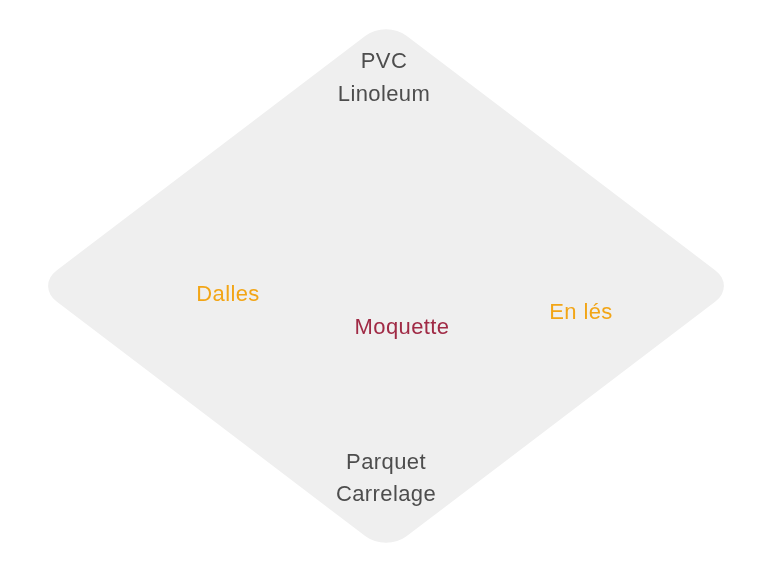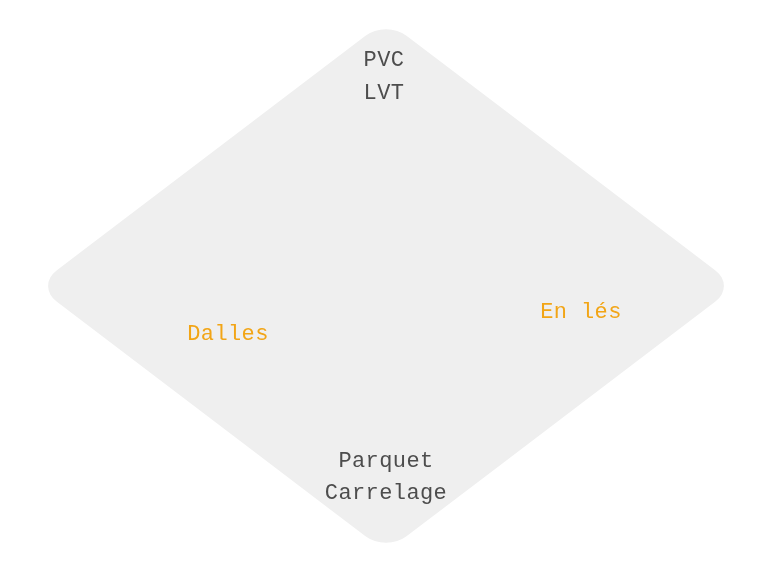--- a/index.html
+++ b/index.html
@@ -6,21 +6,21 @@
     margin: 0;
     padding: 0;
     background: #ffffff;
   }
   .canvas {
     position: relative;
     width: 768px;
     height: 580px;
     background: #ffffff;
     overflow: hidden;
-    font-family: Liberation Mono, monospace;
+    font-family: Liberation Sans, sans-serif;
   }
   .diamond-svg {
     position: absolute;
     left: 0;
     top: 0;
   }
   .group {
     position: absolute;
     text-align: center;
     font-size: 22px;
@@ -43,25 +43,26 @@
 <body>
 
 <div class="canvas">
 
   <svg class="diamond-svg" width="768" height="580" viewBox="0 0 768 580" aria-hidden="true">
     <rect x="-188" y="-188" width="376" height="376" rx="22" ry="22" transform="translate(386,286) scale(1.316 1) rotate(45)" fill="#efefef"></rect>
   </svg>
 
   <div class="group group-top" style="left:0; top:44px; width:768px;">
     <div>PVC</div>
-    <div>LVT</div>
+    <div>Linoleum</div>
   </div>
 
-  <span class="label label-orange" style="left:228px; top:294px;margin-top:40px;">Dalles</span>
+  <span class="label label-orange" style="left:228px; top:294px;">Dalles</span>
 
+  <span class="label label-crimson" style="left:402px; top:327px;">Moquette</span>
 
   <span class="label label-orange" style="left:581px; top:312px;">En lés</span>
 
   <div class="group group-bottom" style="left:0; top:446px; width:772px;">
     <div>Parquet</div>
     <div>Carrelage</div>
   </div>
 
 </div>
 

